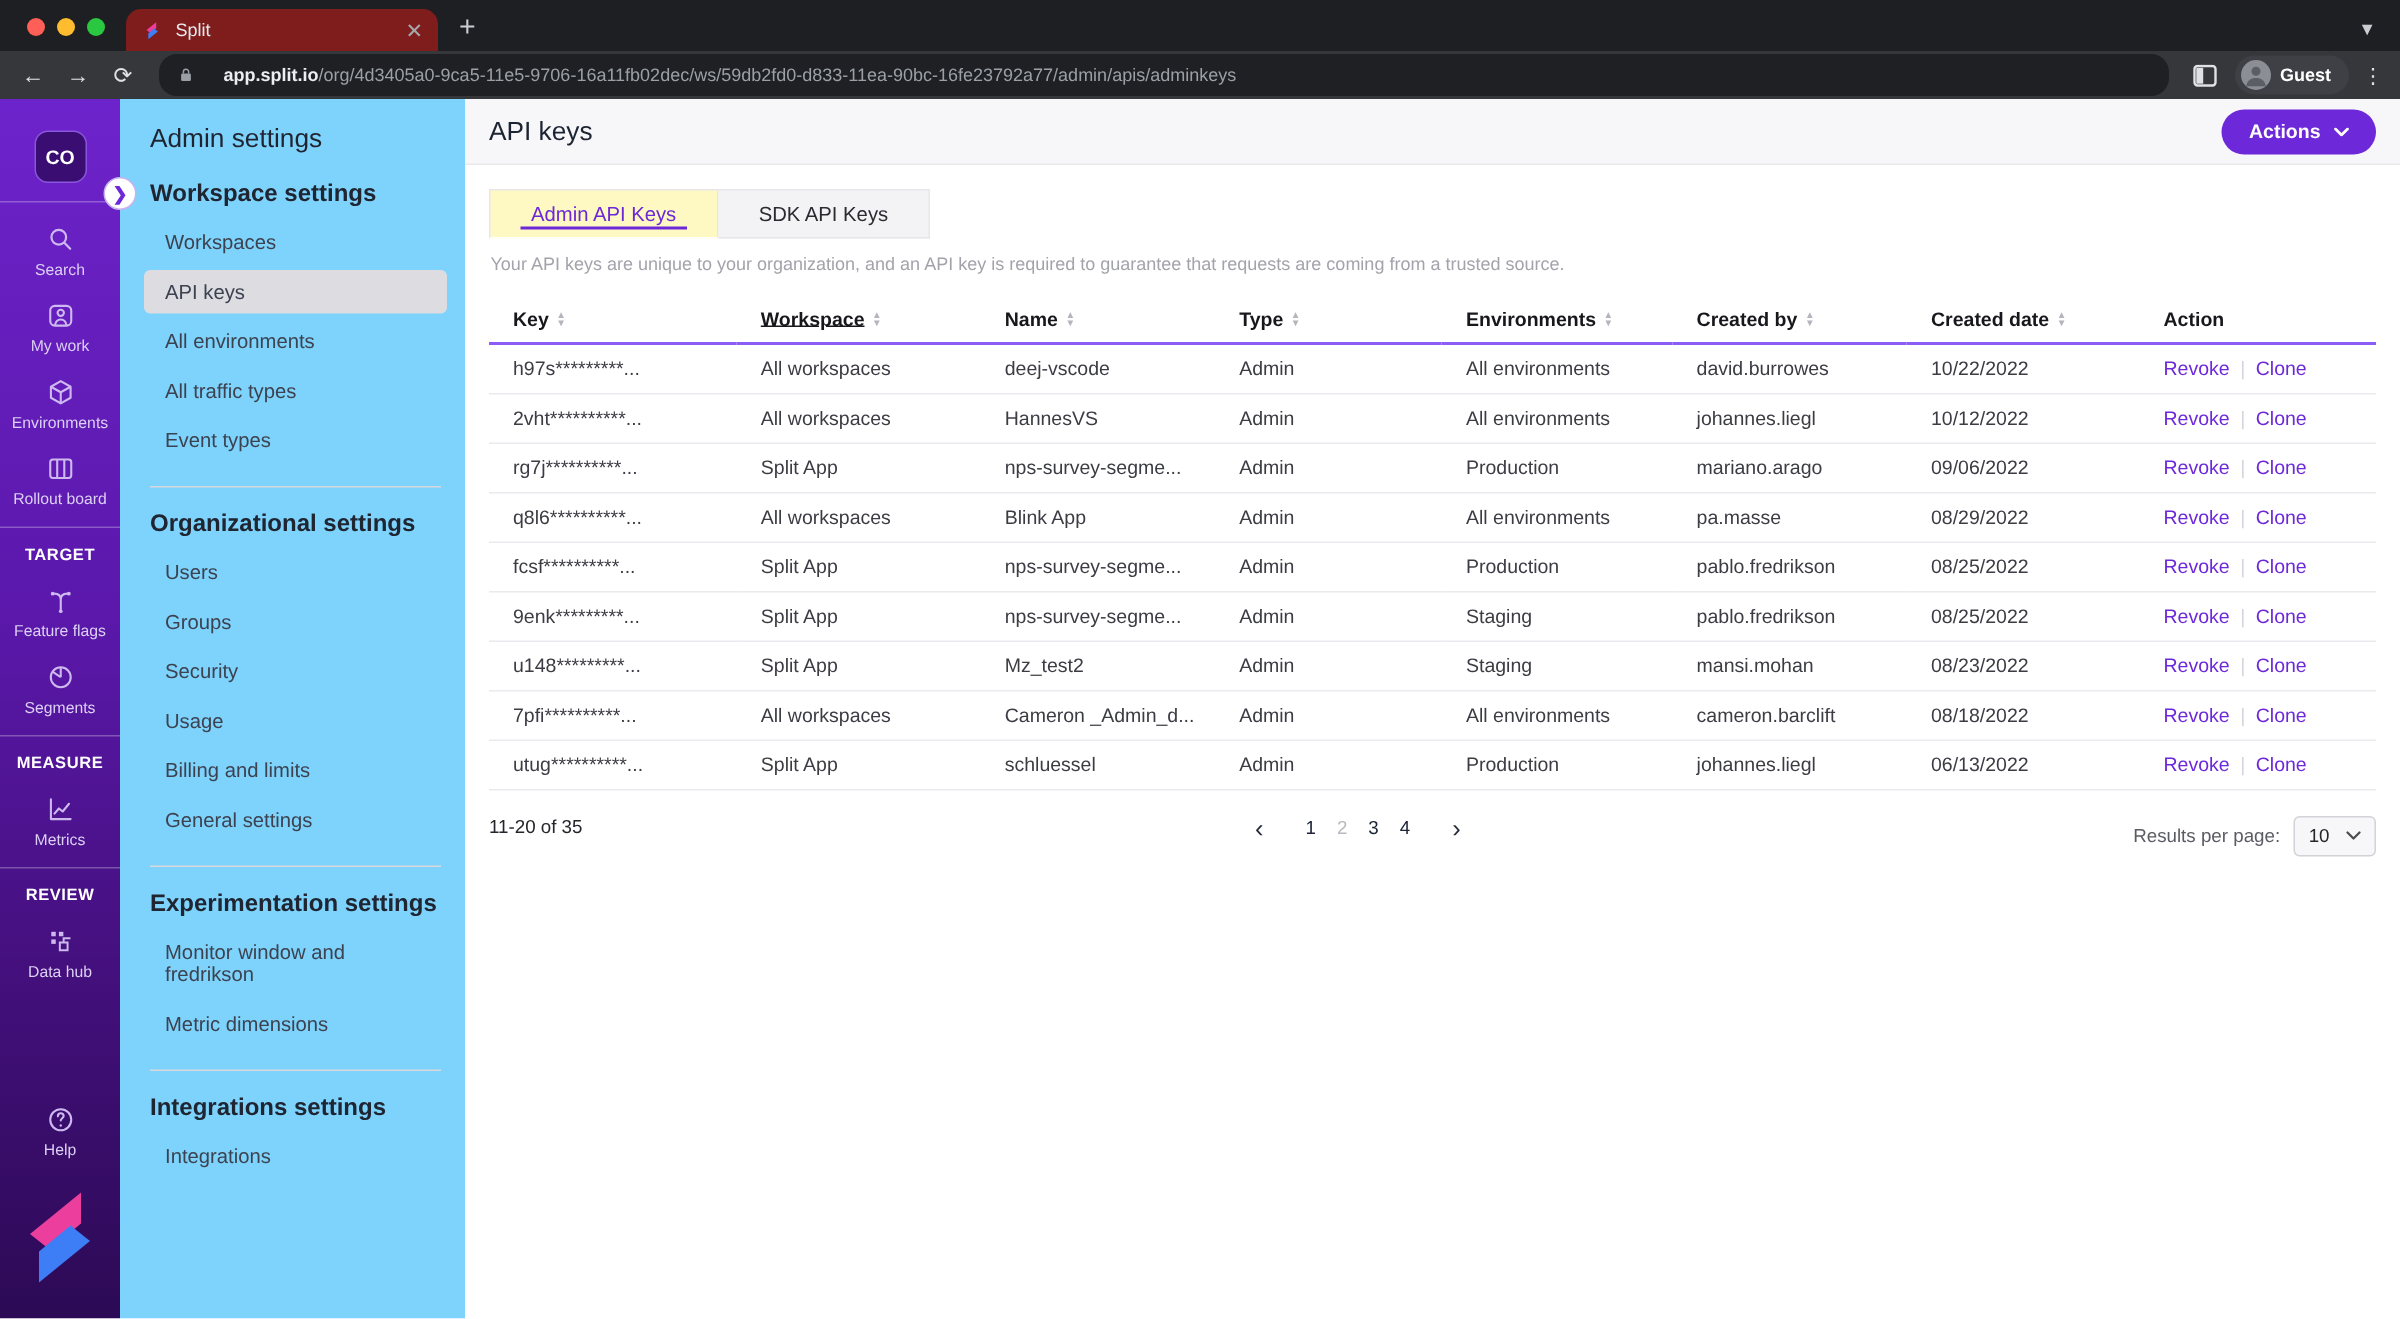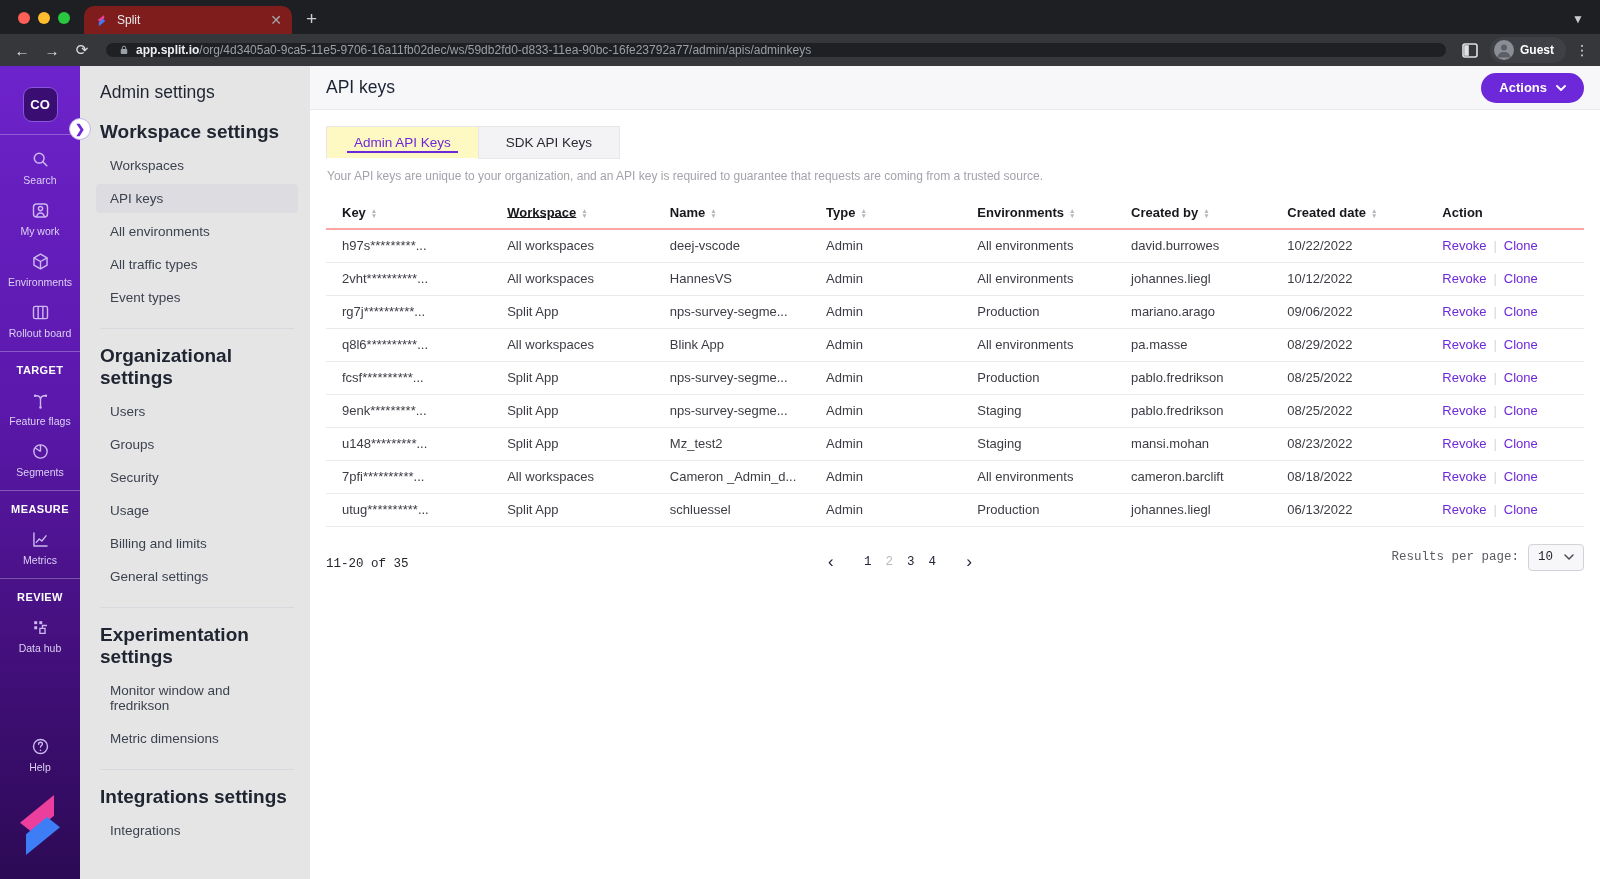--- a/index.html
+++ b/index.html
@@ -16,21 +16,21 @@
   .light.green { background:var(--traffic-green,#2ac840); }
   .btab { width:208px; height:28px; background:#7f1d1d; border-radius:10px 10px 0 0; display:flex; align-items:center; gap:8px; padding:0 10px; }
   .btab .favicon svg { width:15px; height:15px; display:block; }
   .btab-title { color:#e8eaed; font-size:12px; flex:1; }
   .btab-close { color:#a5a8ad; font-size:14px; line-height:1; cursor:default; }
   .new-tab { color:#c9ccd1; font-size:19px; margin:0 0 6px 14px; line-height:1; }
   .strip-chevron { margin-left:auto; margin-right:16px; margin-bottom:8px; color:#c9ccd1; font-size:12px; }
 
   .chrome-toolbar { height:32px; background:#36373b; display:flex; align-items:center; padding:0 8px; gap:2px; }
   .nav-btn { color:#dfe1e5; width:28px; height:26px; display:flex; align-items:center; justify-content:center; font-size:15px; border-radius:50%; }
-  .omnibox { flex:1; height:14px; background:#1f2023; border-radius:12px; margin:0 8px; display:flex; align-items:center; padding:0 12px; gap:5px; min-width:0; }
+  .omnibox { flex:1; height:28px; background:#1f2023; border-radius:12px; margin:0 8px; display:flex; align-items:center; padding:0 12px; gap:18px; min-width:0; }
   .omnibox svg { width:12px; height:12px; flex:none; }
   .url-text { font-size:12px; color:#9aa0a6; white-space:nowrap; overflow:hidden; text-overflow:ellipsis; }
   .url-text b { color:#eceef1; font-weight:bold; }
   .side-panel-icon { width:28px; height:26px; display:flex; align-items:center; justify-content:center; }
   .guest-pill { background:#3f4045; border-radius:13px; height:26px; display:flex; align-items:center; gap:6px; padding:0 12px 0 4px; margin:0 4px; }
   .guest-avatar { width:20px; height:20px; border-radius:50%; background:#8b8e94; display:flex; align-items:center; justify-content:center; overflow:hidden; }
   .guest-label { color:#fff; font-size:12px; font-weight:bold; }
   .menu-dots { color:#dfe1e5; font-size:14px; width:20px; text-align:center; letter-spacing:0; }
 
   
@@ -43,52 +43,52 @@
   .rail-item { display:flex; flex-direction:column; align-items:center; gap:4px; margin-top:14px; width:100%; cursor:default; }
   .rail-icon svg { width:21px; height:21px; display:block; color:#cdb9f0; }
   .rail-label { font-size:10.5px; color:#dcd0f4; }
   .rail-section-header { margin-top:12px; font-size:11px; font-weight:bold; letter-spacing:.4px; color:#fff; text-align:center; }
   .rail-spacer { flex:1; }
   .rail-logo { margin:12px 0 14px 0; }
   .rail-logo svg { width:26px; height:26px; display:block; }
   .expand-chip { position:absolute; left:69px; top:52px; width:22px; height:22px; background:#fff; border:1px solid #c8b2ee; border-radius:50%; display:flex; align-items:center; justify-content:center; color:#6d28d9; font-size:12px; font-weight:bold; z-index:5; }
 
   
-  .nav-panel { width:230px; flex:none; background:#e5e5e5; padding:16px 0 0 20px; overflow:hidden; }
+  .nav-panel { width:230px; flex:none; background:#7dd3fc; padding:16px 0 0 20px; overflow:hidden; }
   .nav-title { font-size:17.5px; color:#1f2430; margin-bottom:18px; font-weight:400; }
-  .nav-group-header { font-size:19px; font-weight:bold; color:#202532; margin:16px 0 8px 0; }
+  .nav-group-header { font-size:16px; font-weight:bold; color:#202532; margin:16px 0 8px 0; }
   .nav-item { font-size:13.5px; color:#3d4250; padding:7px 14px; margin:0 12px 4px -4px; border-radius:4px; cursor:default; }
   .nav-item.selected { background:var(--selected-bg,#dcdce1); }
   .nav-divider { border-top:1px solid #d8d8de; margin:16px 16px 0 0; }
 
   
   .main { flex:1; display:flex; flex-direction:column; min-width:0; background:#fff; }
   .main-header { height:44px; flex:none; background:#f7f7f9; border-bottom:1px solid #e9e9ec; display:flex; align-items:center; justify-content:space-between; padding:0 16px; }
   .main-title { font-size:17.5px; color:#1c2333; font-weight:400; }
   .actions-btn { background:var(--accent,#6d28d9); color:#fff; font-size:13px; font-weight:bold; border:none; border-radius:17px; height:30px; padding:0 18px; display:flex; align-items:center; gap:9px; }
   .actions-btn svg { display:block; }
 
   .content { padding:10px 16px 0 16px; }
   .tabs { display:flex; margin-top:6px; }
   .tab-item { height:33px; display:flex; align-items:center; padding:0 27px; font-size:13.5px; border:1px solid #e7e7ea; background:#f3f3f6; color:#2a2a31; position:relative; cursor:default; }
   .tab-item + .tab-item { border-left:none; }
   .tab-item.active { background:#fef9c3; color:var(--accent,#6d28d9); border-bottom-color:#fff; }
   .tab-item.active::after { content:""; position:absolute; left:20px; right:20px; bottom:5px; height:2px; background:var(--accent,#6d28d9); }
   .desc { font-size:12px; color:#a3a3ab; margin:10px 0 13px 1px; }
 
   table.keys { width:100%; border-collapse:collapse; table-layout:fixed; }
-  .keys th { text-align:left; font-size:13px; color:#17171c; padding:8px 6px 8px 16px; border-bottom:2px solid #fca5a5; white-space:nowrap; }
+  .keys th { text-align:left; font-size:13px; color:#17171c; padding:8px 6px 8px 16px; border-bottom:2px solid #8b5cf6; white-space:nowrap; }
   .keys th .hlabel { vertical-align:middle; }
   .sort-glyph { display:inline-flex; flex-direction:column; margin-left:5px; vertical-align:middle; color:#b5b5bd; }
   .sort-glyph i { font-style:normal; font-size:6.5px; line-height:5px; }
   .keys td { font-size:13px; color:#3c3c44; padding:0 6px 0 16px; height:33px; border-bottom:1px solid #eaeaee; white-space:nowrap; overflow:hidden; text-overflow:ellipsis; }
   .keys td a { color:var(--accent,#6d28d9); text-decoration:none; cursor:pointer; }
   .act-sep { color:#d5d5db; margin:0 7px; }
 
-  .pager-row { display:flex; align-items:flex-end; margin-top:17px;font-family:Liberation Mono, monospace; }
+  .pager-row { display:flex; align-items:flex-start; margin-top:17px; }
   .range-text { font-size:12.5px; color:#25252c; }
   .pager { flex:1; display:flex; align-items:center; justify-content:center; gap:10px; }
   .pager .chev { font-size:17px; color:#262c3a; line-height:1; padding:0 16px; }
   .page-num { font-size:12.5px; color:#20263a; padding:0 2px; }
   .page-num.current { color:#b9b9c2; }
   .rpp { display:flex; align-items:center; gap:9px; }
   .rpp-label { font-size:12.5px; color:#5b5b64; }
   .rpp-select { border:1px solid #d2d2d9; background:#f7f7f9; border-radius:4px; height:27px; display:flex; align-items:center; gap:11px; padding:0 9px; font-size:12.5px; color:#26262c; }
   .rpp-select svg { display:block; }
 </style>

